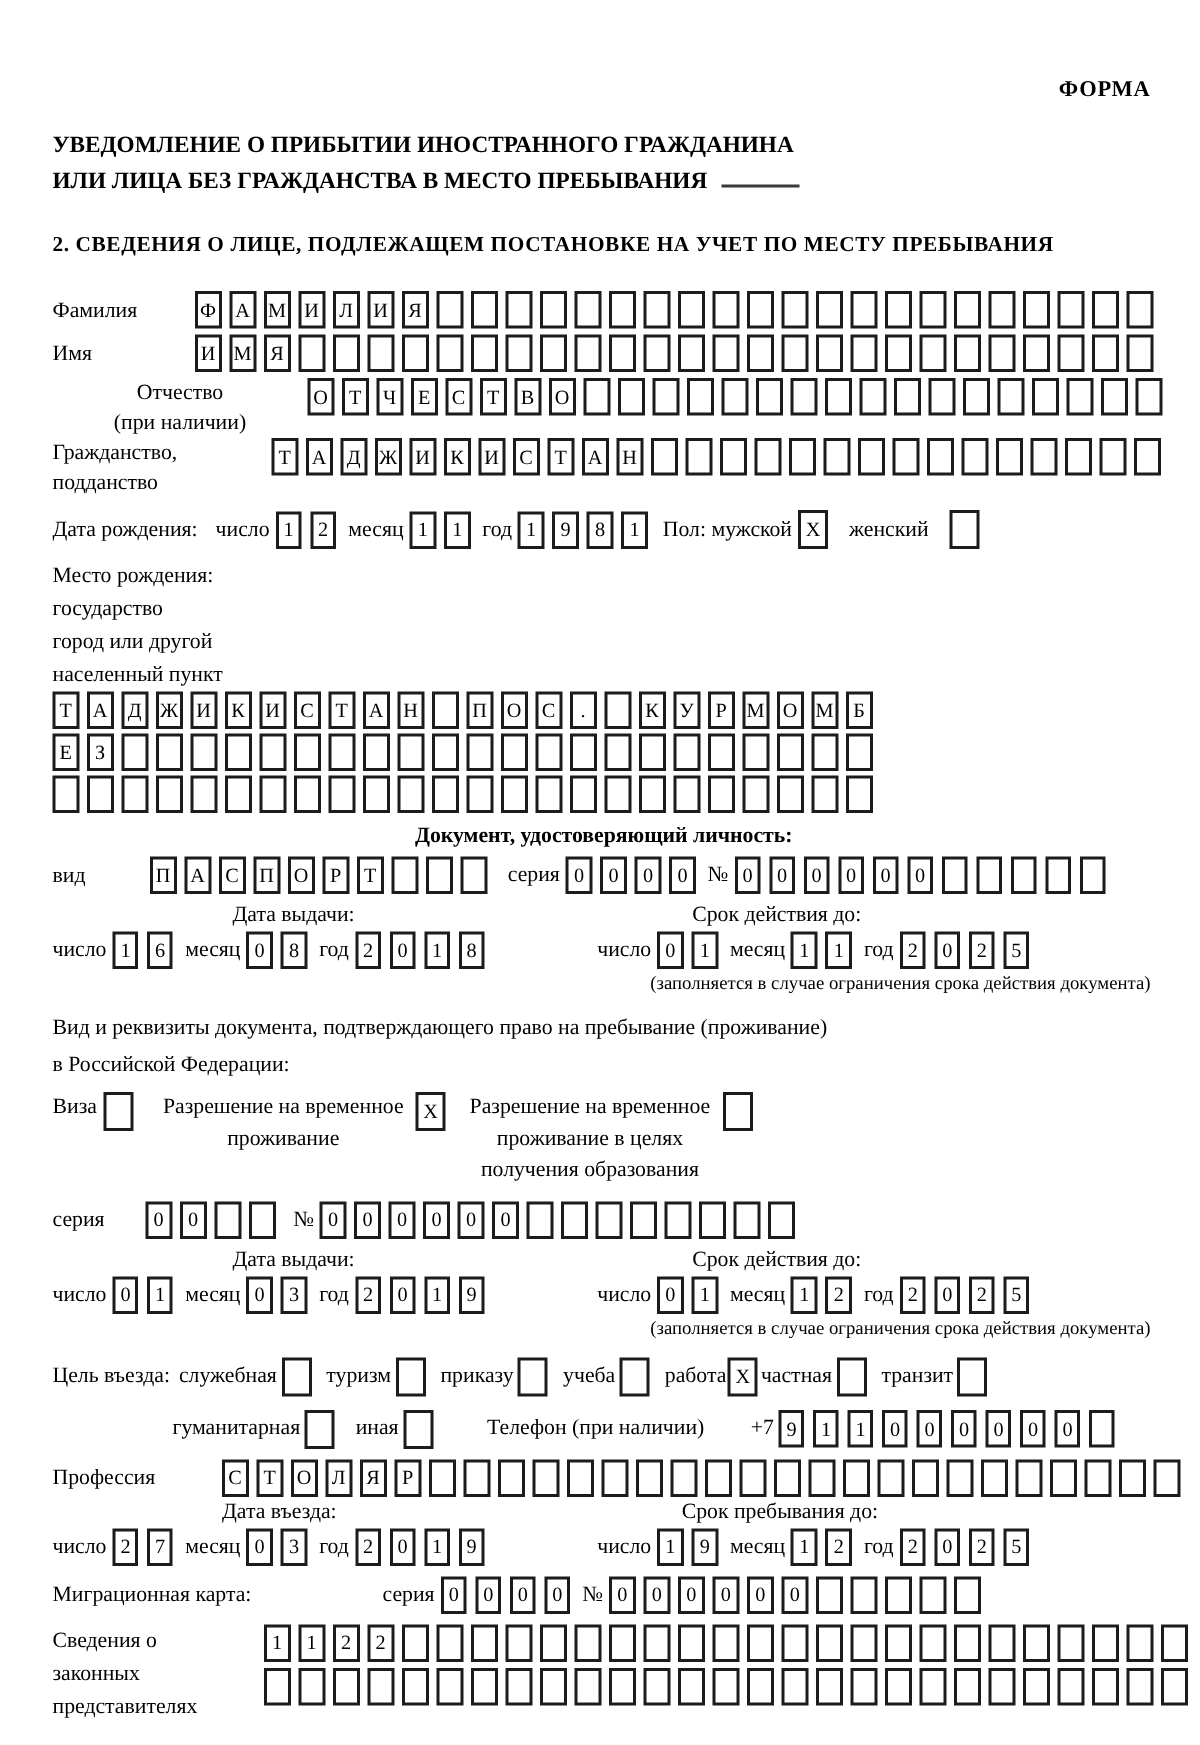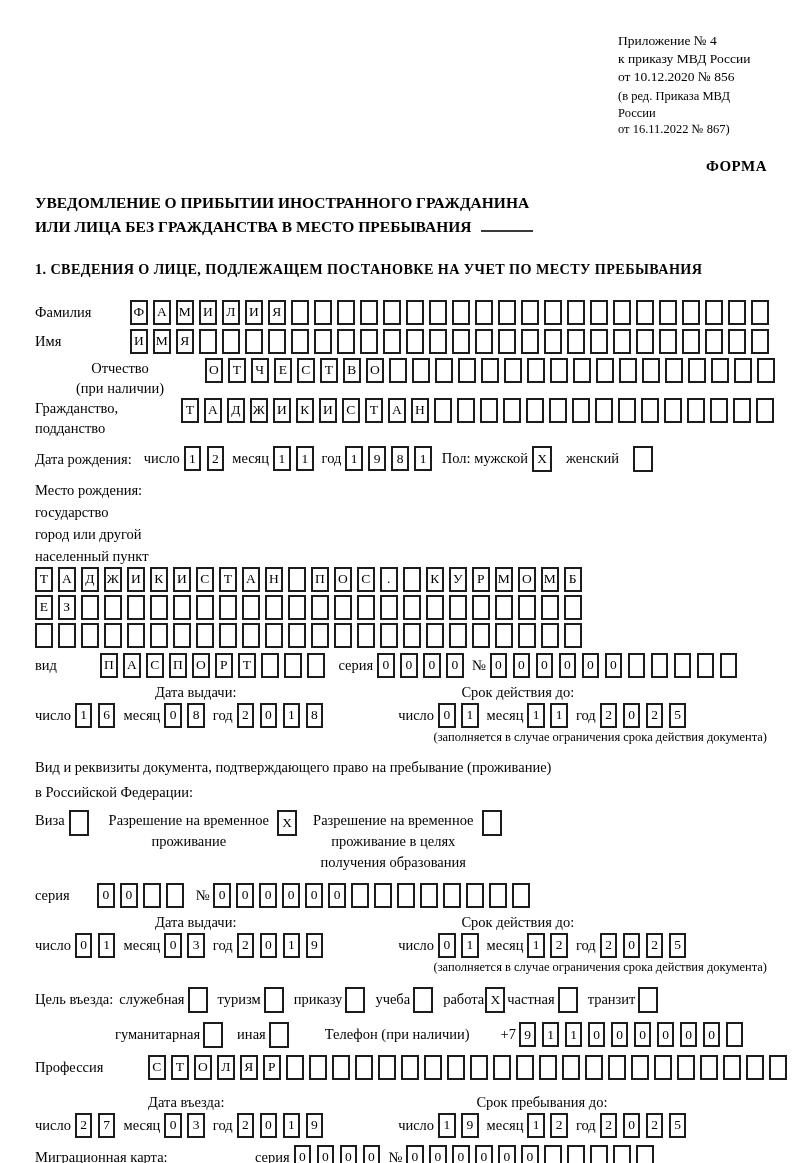--- a/index.html
+++ b/index.html
@@ -34,36 +34,29 @@
   .opt-text{font-size:14.5px;text-align:center;line-height:1.45;}
   .opt{display:flex;align-items:flex-start;gap:8px;}
   .inline-opts{display:flex;align-items:center;margin-top:12px;font-size:14.5px;flex-wrap:nowrap;}
   .inline-opts .fld{margin:0 3px 0 10px;}
 </style>
 </head>
 <body>
 
 <div class="page">
 
-  <div class="ref">
-    <div>Приложение № 4</div>
-    <div>к приказу МВД России</div>
-    <div>от 10.12.2020 № 856</div>
-    <div class="small" style="margin-top:3px;">(в ред. Приказа МВД России</div>
-    <div class="small">от 16.11.2022 № 867)</div>
-  </div>
 
   <div class="forma">ФОРМА</div>
 
   <div class="title">
     <div>УВЕДОМЛЕНИЕ О ПРИБЫТИИ ИНОСТРАННОГО ГРАЖДАНИНА</div>
     <div><span>ИЛИ ЛИЦА БЕЗ ГРАЖДАНСТВА В МЕСТО ПРЕБЫВАНИЯ</span><span class="blank-line"></span></div>
   </div>
 
-  <div class="section">1. СВЕДЕНИЯ О ЛИЦЕ, ПОДЛЕЖАЩЕМ ПОСТАНОВКЕ НА УЧЕТ ПО МЕСТУ ПРЕБЫВАНИЯ</div>
+  <div class="section">2. СВЕДЕНИЯ О ЛИЦЕ, ПОДЛЕЖАЩЕМ ПОСТАНОВКЕ НА УЧЕТ ПО МЕСТУ ПРЕБЫВАНИЯ</div>
 
   <div class="row" style="margin-top:22px;">
     <span class="label w95">Фамилия</span>
     <span class="cells">
         <span class="cell">Ф</span>
         <span class="cell">А</span>
         <span class="cell">М</span>
         <span class="cell">И</span>
         <span class="cell">Л</span>
         <span class="cell">И</span>
@@ -306,20 +299,21 @@
           <span class="cell"></span>
           <span class="cell"></span>
           <span class="cell"></span>
           <span class="cell"></span>
           <span class="cell"></span>
           <span class="cell"></span>
         </span>
     </span>
   </div>
 
+  <div class="center-bold">Документ, удостоверяющий личность:</div>
 
   <div class="row" style="margin-top:5px;">
     <span class="label w65">вид</span>
     <span class="cells">
         <span class="cell">П</span>
         <span class="cell">А</span>
         <span class="cell">С</span>
         <span class="cell">П</span>
         <span class="cell">О</span>
         <span class="cell">Р</span>
@@ -583,21 +577,21 @@
         <span class="cell"></span>
         <span class="cell"></span>
         <span class="cell"></span>
         <span class="cell"></span>
         <span class="cell"></span>
         <span class="cell"></span>
         <span class="cell"></span>
       </span>
   </div>
 
-  <div class="hdr-row" style="margin-top:14px;gap:22px;">
+  <div class="hdr-row" style="margin-top:2px;">
     <span style="margin-left:113px;">Дата въезда:</span>
     <span style="margin-left:230px;">Срок пребывания до:</span>
   </div>
 
   <div class="row" style="margin-top:2px;">
     <span class="fld" style="margin-left:0;">число</span>
     <span class="cells">
         <span class="cell">2</span>
         <span class="cell">7</span>
       </span>

